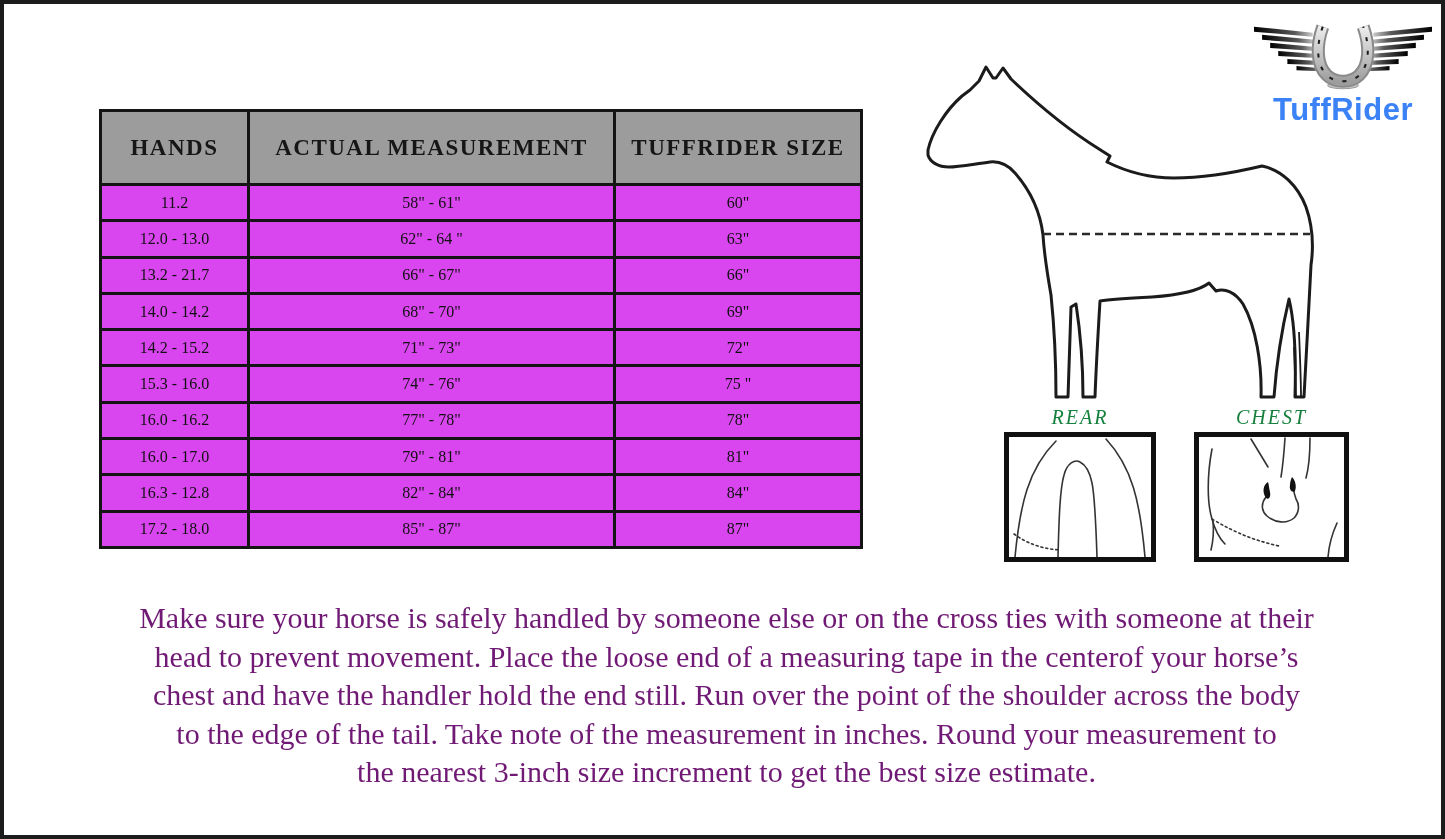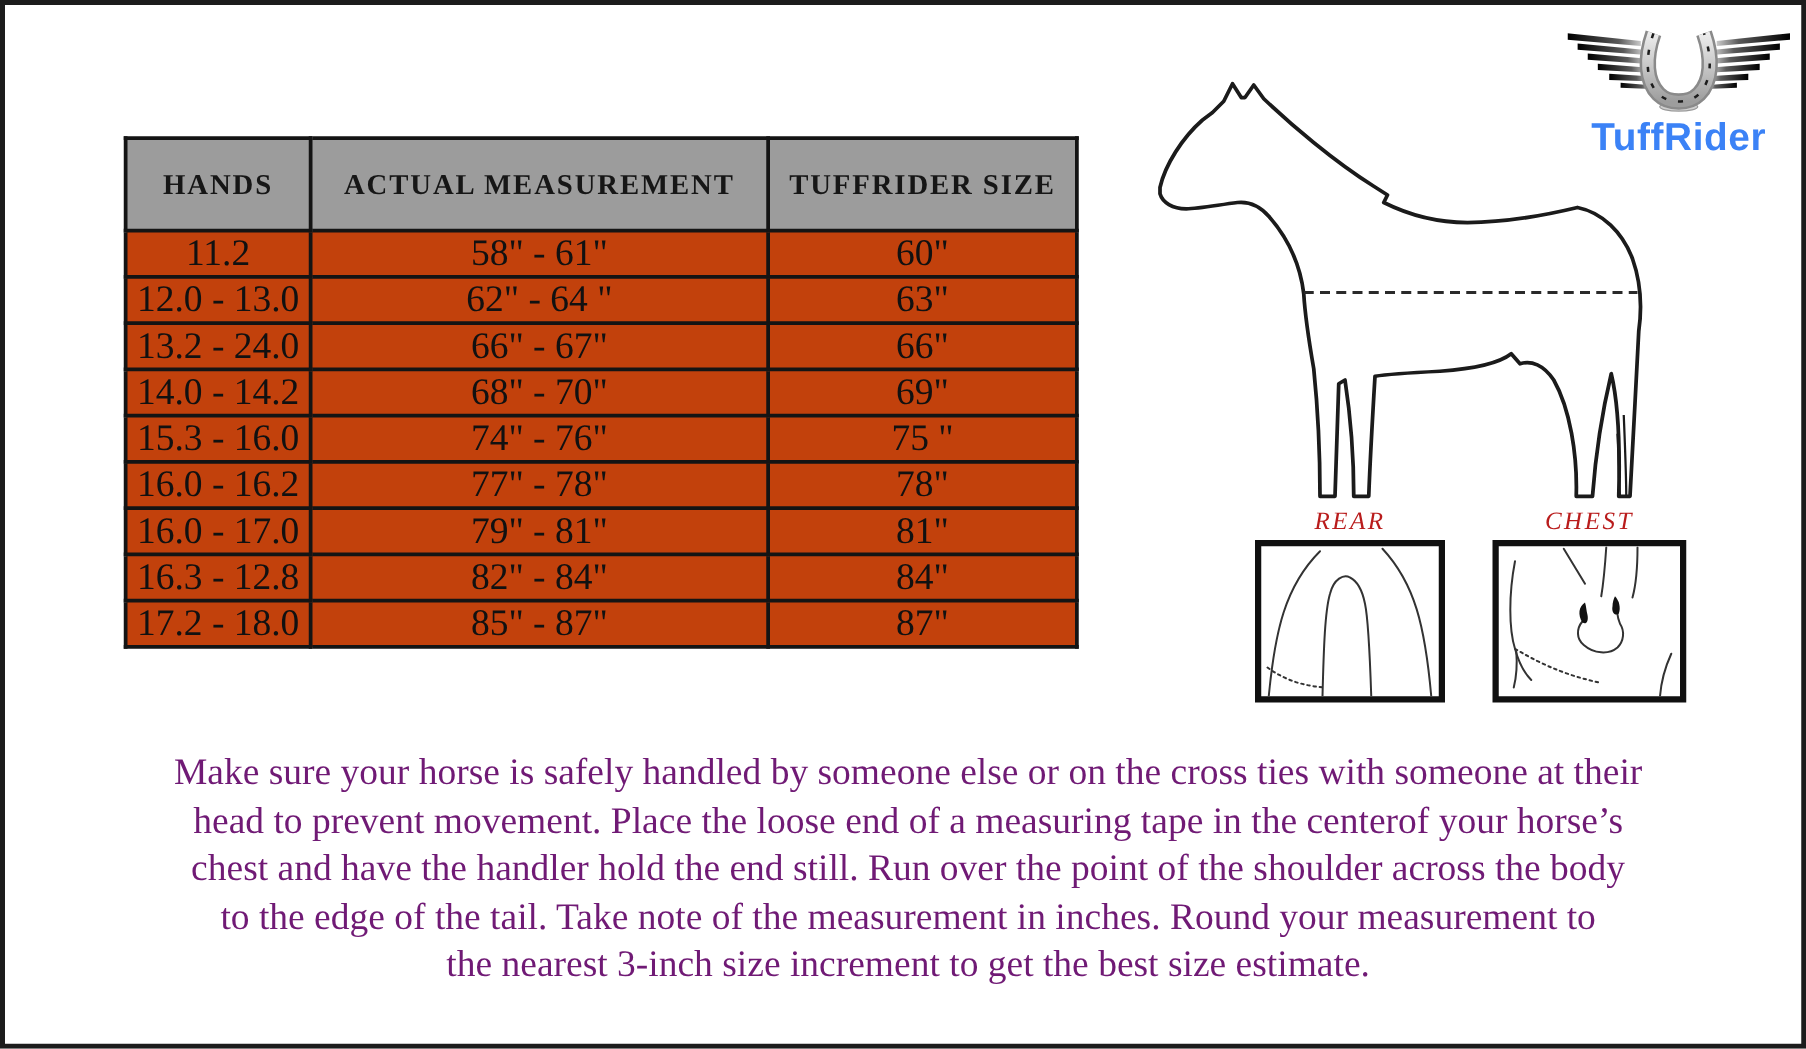--- a/index.html
+++ b/index.html
@@ -14,37 +14,37 @@
     position:absolute; left:95px; top:105px; width:761px;
     border-collapse:collapse; table-layout:fixed;
   }
   .size-table th, .size-table td {
     border:3px solid #141414; text-align:center; padding:0;
   }
   .size-table th {
     background:#9c9c9c; height:71px; font-size:23px; font-weight:bold;
     letter-spacing:1.5px; color:#161616;
   }
-  .size-table td { height:33.3px; font-size:30px; background:#c2410c; }
+  .size-table td { height:33.3px; font-size:16px; background:#d946ef; }
 
   
   .logo { position:absolute; left:1250px; top:16px; width:178px; text-align:center; }
   .logo svg { display:block; width:178px; height:74px; margin:0 auto; }
   .logo-text {
     font-family:"Liberation Sans", sans-serif; font-weight:bold;
     font-size:31px; color:#3b82f6; margin-top:-2px; letter-spacing:0.5px;
   }
 
   
   .horse { position:absolute; left:908px; top:48px; }
 
   
   .fig-label {
     position:absolute; top:402px; font-style:italic; font-size:20px;
-    letter-spacing:2px; text-align:center; color:#b91c1c;
+    letter-spacing:2px; text-align:center; color:#15803d;
   }
   .rear-label  { left:1000px; width:152px; }
   .chest-label { left:1190px; width:155px; }
   .fig-box {
     position:absolute; top:428px; height:130px; box-sizing:border-box;
     border:5px solid #101010; background:#ffffff;
   }
   .rear-box  { left:1000px; width:152px; }
   .chest-box { left:1190px; width:155px; }
   .fig-box svg { display:block; width:100%; height:100%; }
@@ -78,28 +78,33 @@
         <td>11.2</td>
         <td>58" - 61"</td>
         <td>60"</td>
       </tr>
       <tr>
         <td>12.0 - 13.0</td>
         <td>62" - 64 "</td>
         <td>63"</td>
       </tr>
       <tr>
-        <td>13.2 - 24.0</td>
+        <td>13.2 - 21.7</td>
         <td>66" - 67"</td>
         <td>66"</td>
       </tr>
       <tr>
         <td>14.0 - 14.2</td>
         <td>68" - 70"</td>
         <td>69"</td>
+      </tr>
+      <tr>
+        <td>14.2 - 15.2</td>
+        <td>71" - 73"</td>
+        <td>72"</td>
       </tr>
       <tr>
         <td>15.3 - 16.0</td>
         <td>74" - 76"</td>
         <td>75 "</td>
       </tr>
       <tr>
         <td>16.0 - 16.2</td>
         <td>77" - 78"</td>
         <td>78"</td>

